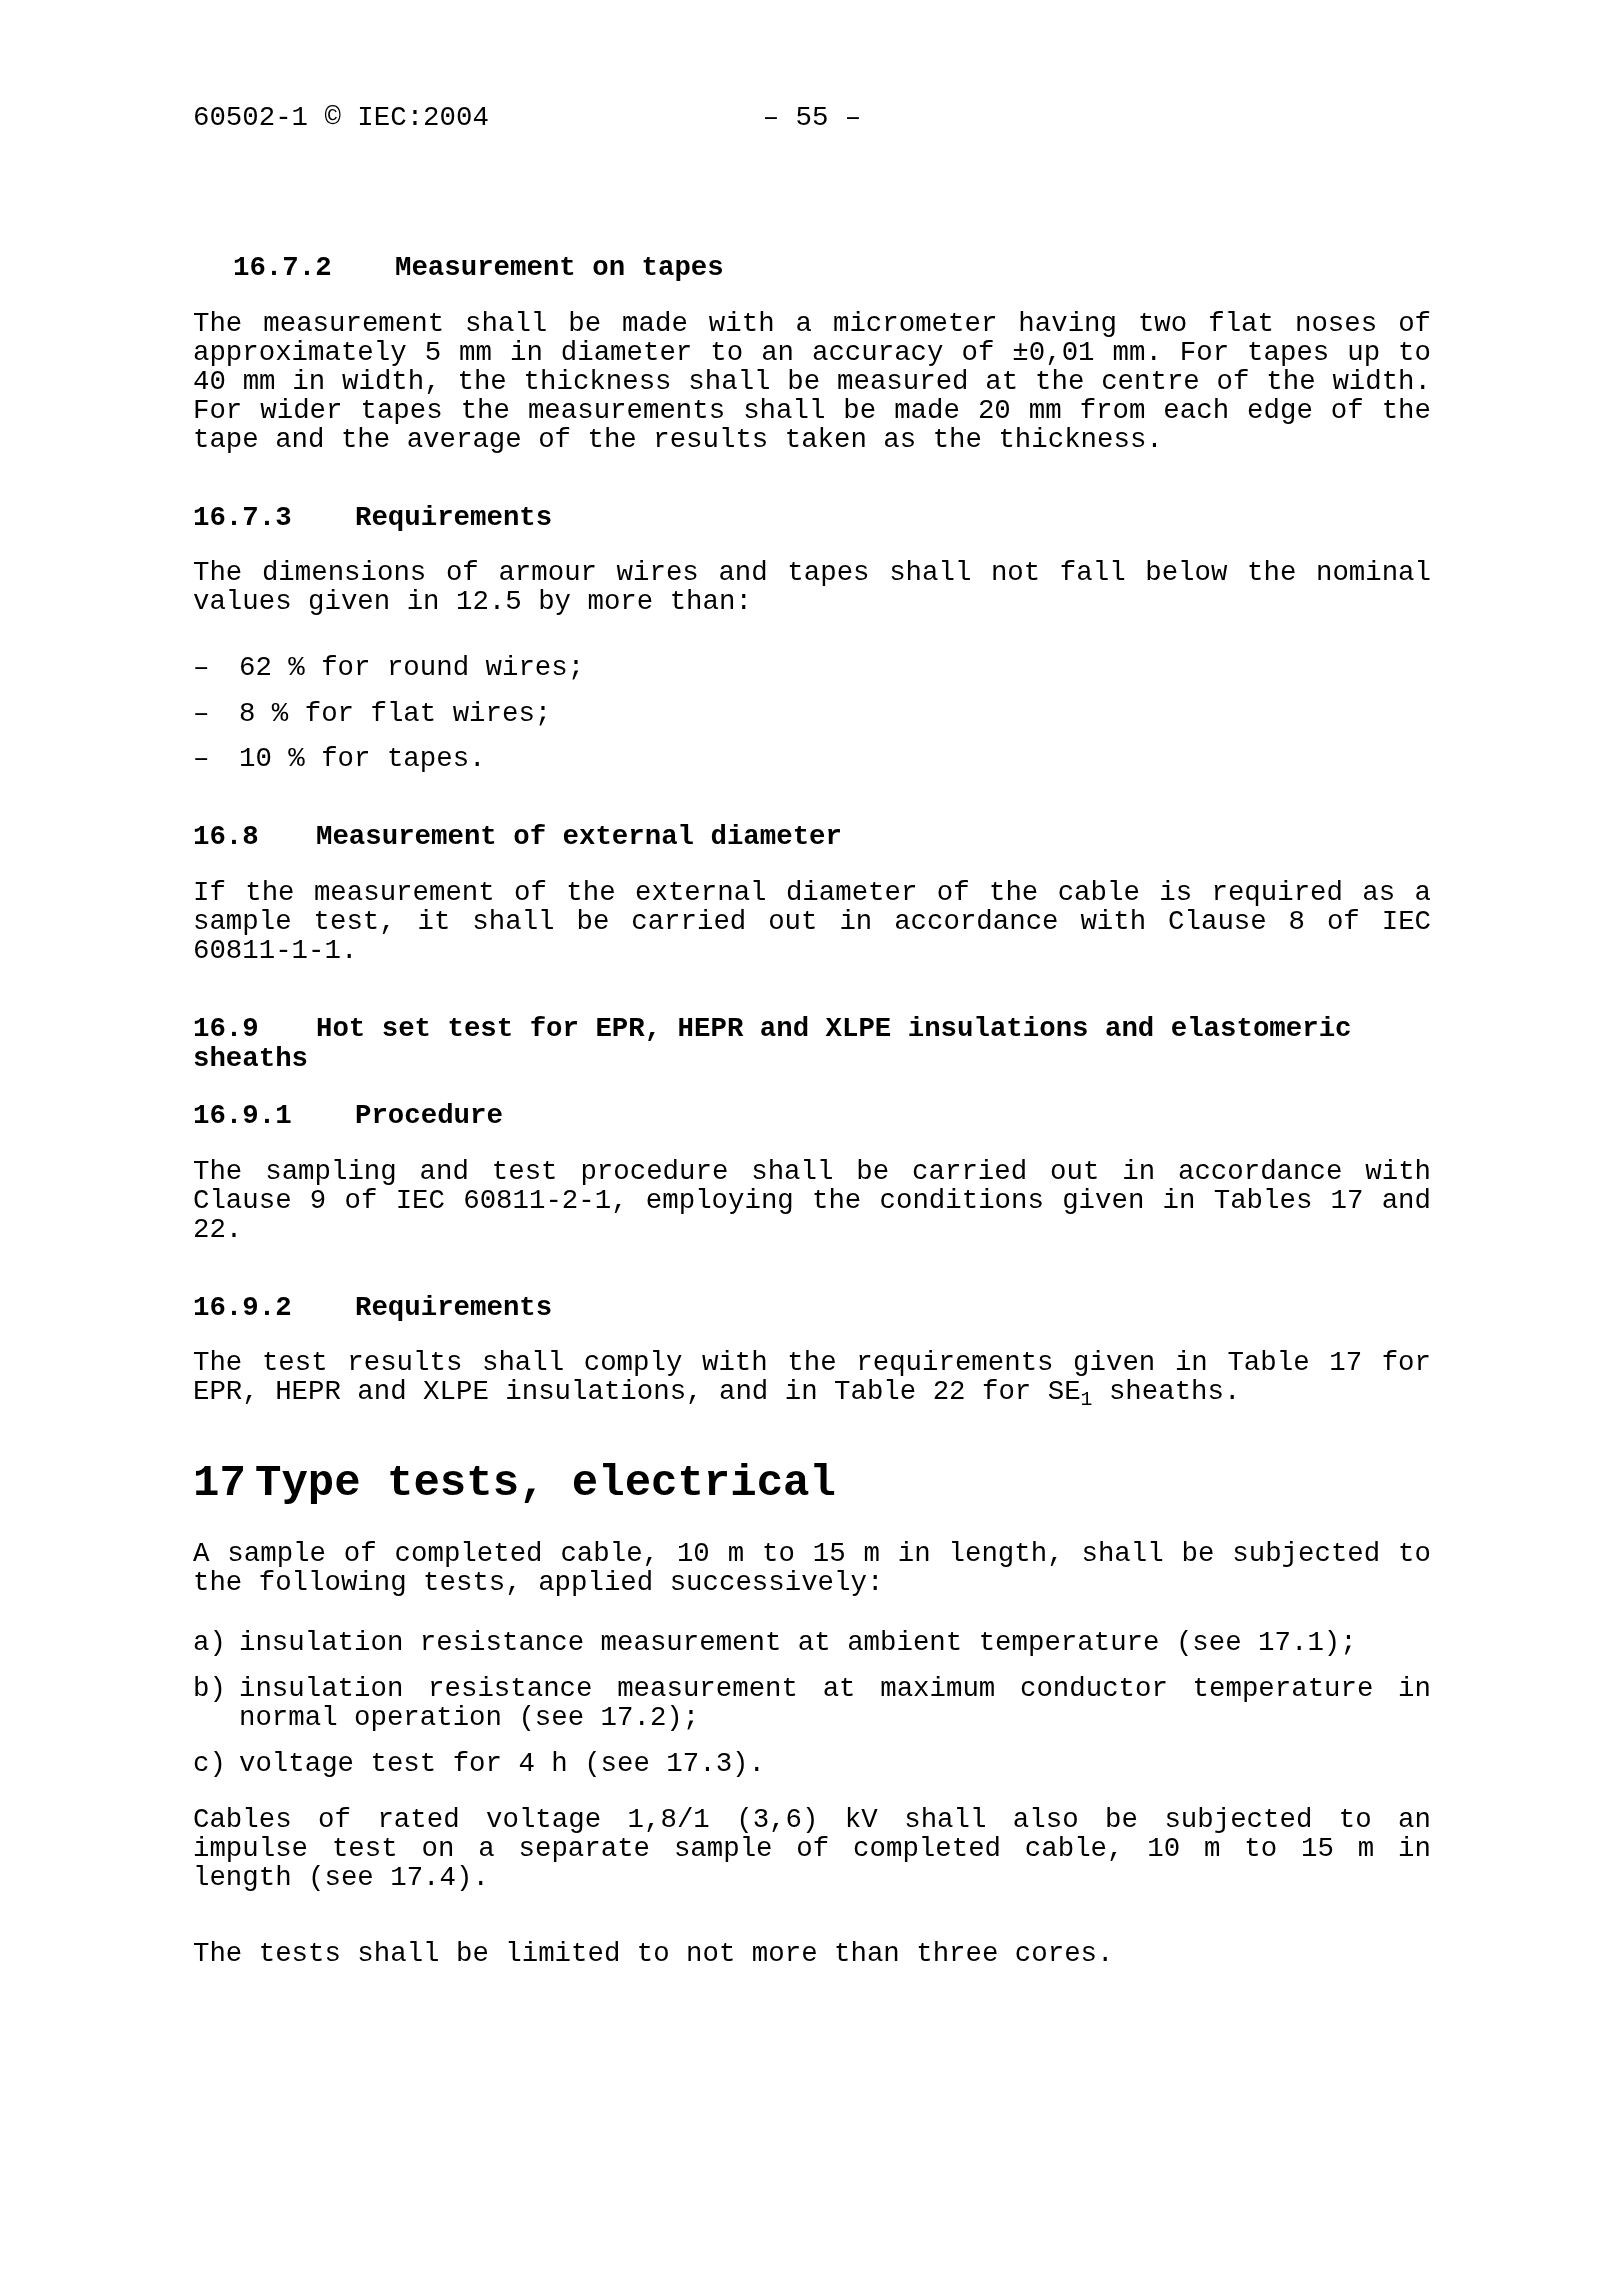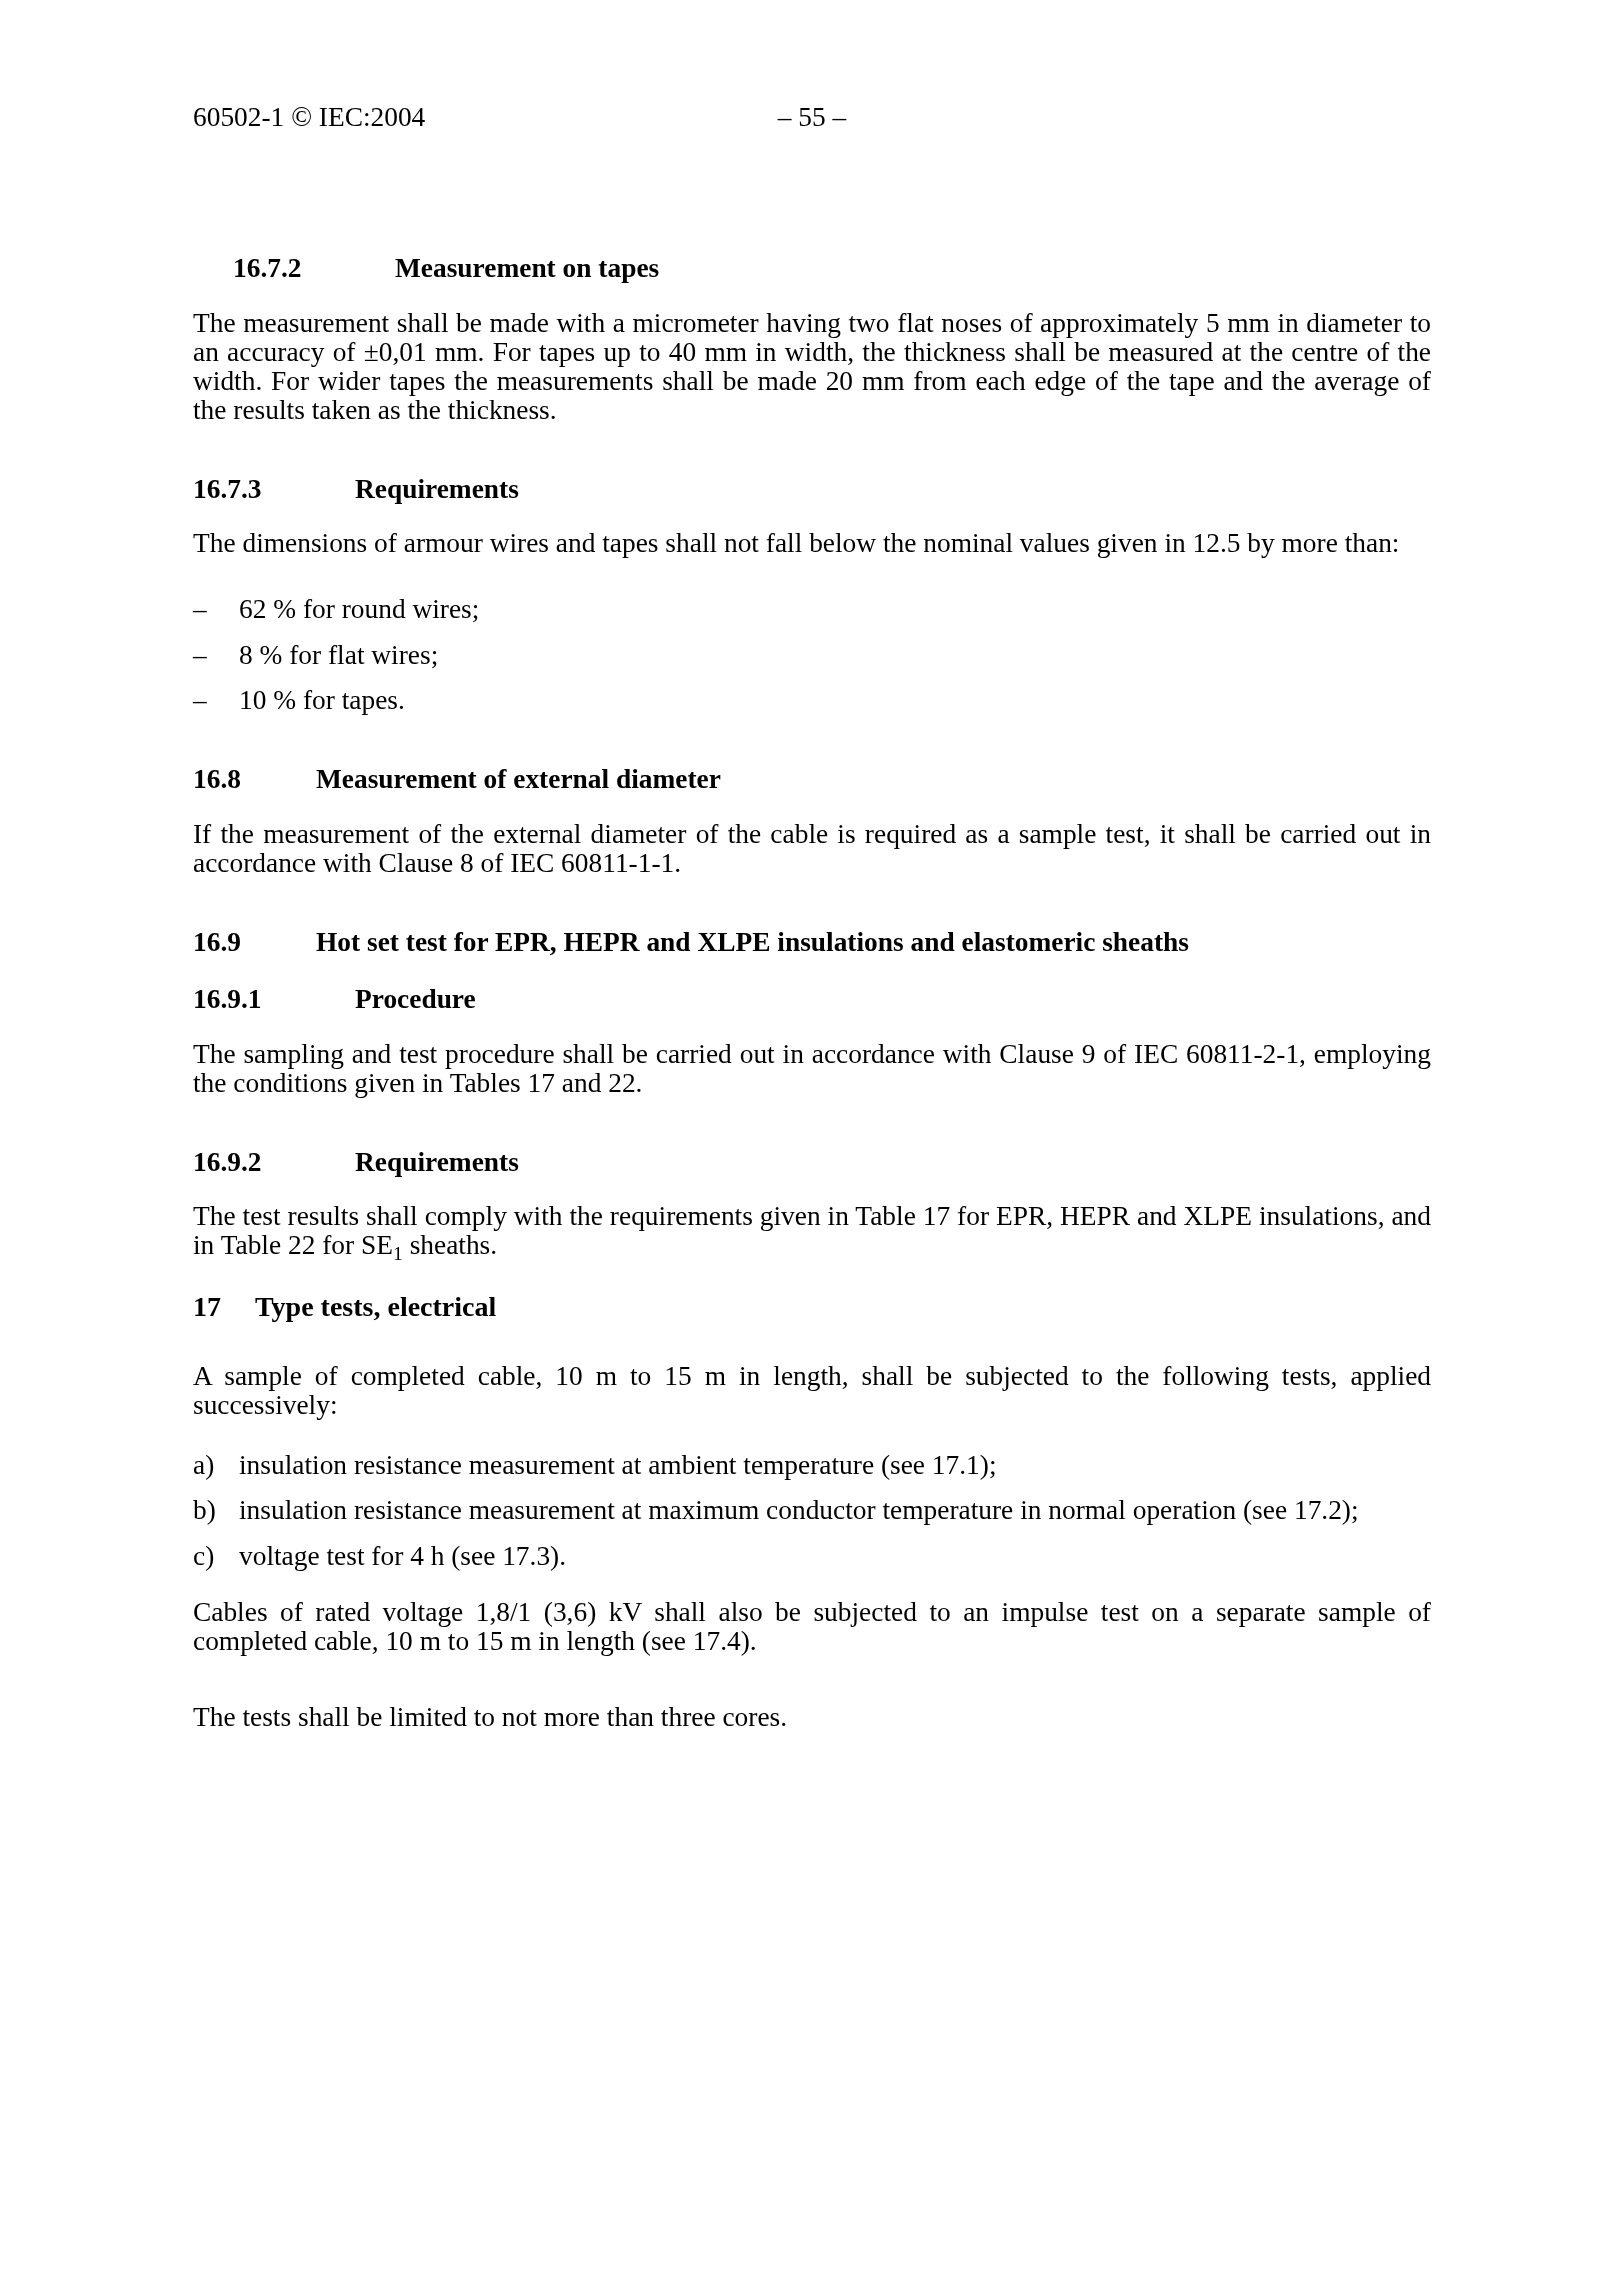--- a/index.html
+++ b/index.html
@@ -6,21 +6,21 @@
     margin: 0;
     padding: 0;
     background: #ffffff;
   }
   .page {
     width: 1620px;
     height: 2293px;
     box-sizing: border-box;
     background: #ffffff;
     color: #000000;
-    font-family: Liberation Serif, serif;
+    font-family: Liberation Mono, monospace;
     font-size: 27.4px;
     line-height: 29px;
     padding: 103px 189px 59px 193px;
     position: relative;
     overflow: hidden;
   }
   .page-header {
     position: relative;
     height: 30px;
     margin: 0 0 120px 0;
@@ -31,23 +31,23 @@
   .h3 {
     font-weight: bold;
     font-size: 27.4px;
     line-height: 30px;
     margin: 49px 0 25.5px 0;
   }
   .h3 + .h3 { margin-top: 27.4px; }
   .h3.first { margin-top: 0; margin-left: 40px; }
   .h2 {
     font-weight: bold;
-    font-size: 28px;
+    font-size: 44px;
     line-height: 37px;
-    margin: 27px 0 37px 0;
+    margin: 59px 0 37px 0;
   }
   .hnum { display: inline-block; }
   .hnum.w3 { min-width: 162px; } 
   .hnum.w2 { min-width: 123px; } 
   .hnum.w1 { min-width: 62px;  } 
 
   .body-text {
     margin: 0 0 27.4px 0;
     text-align: justify;
   }

